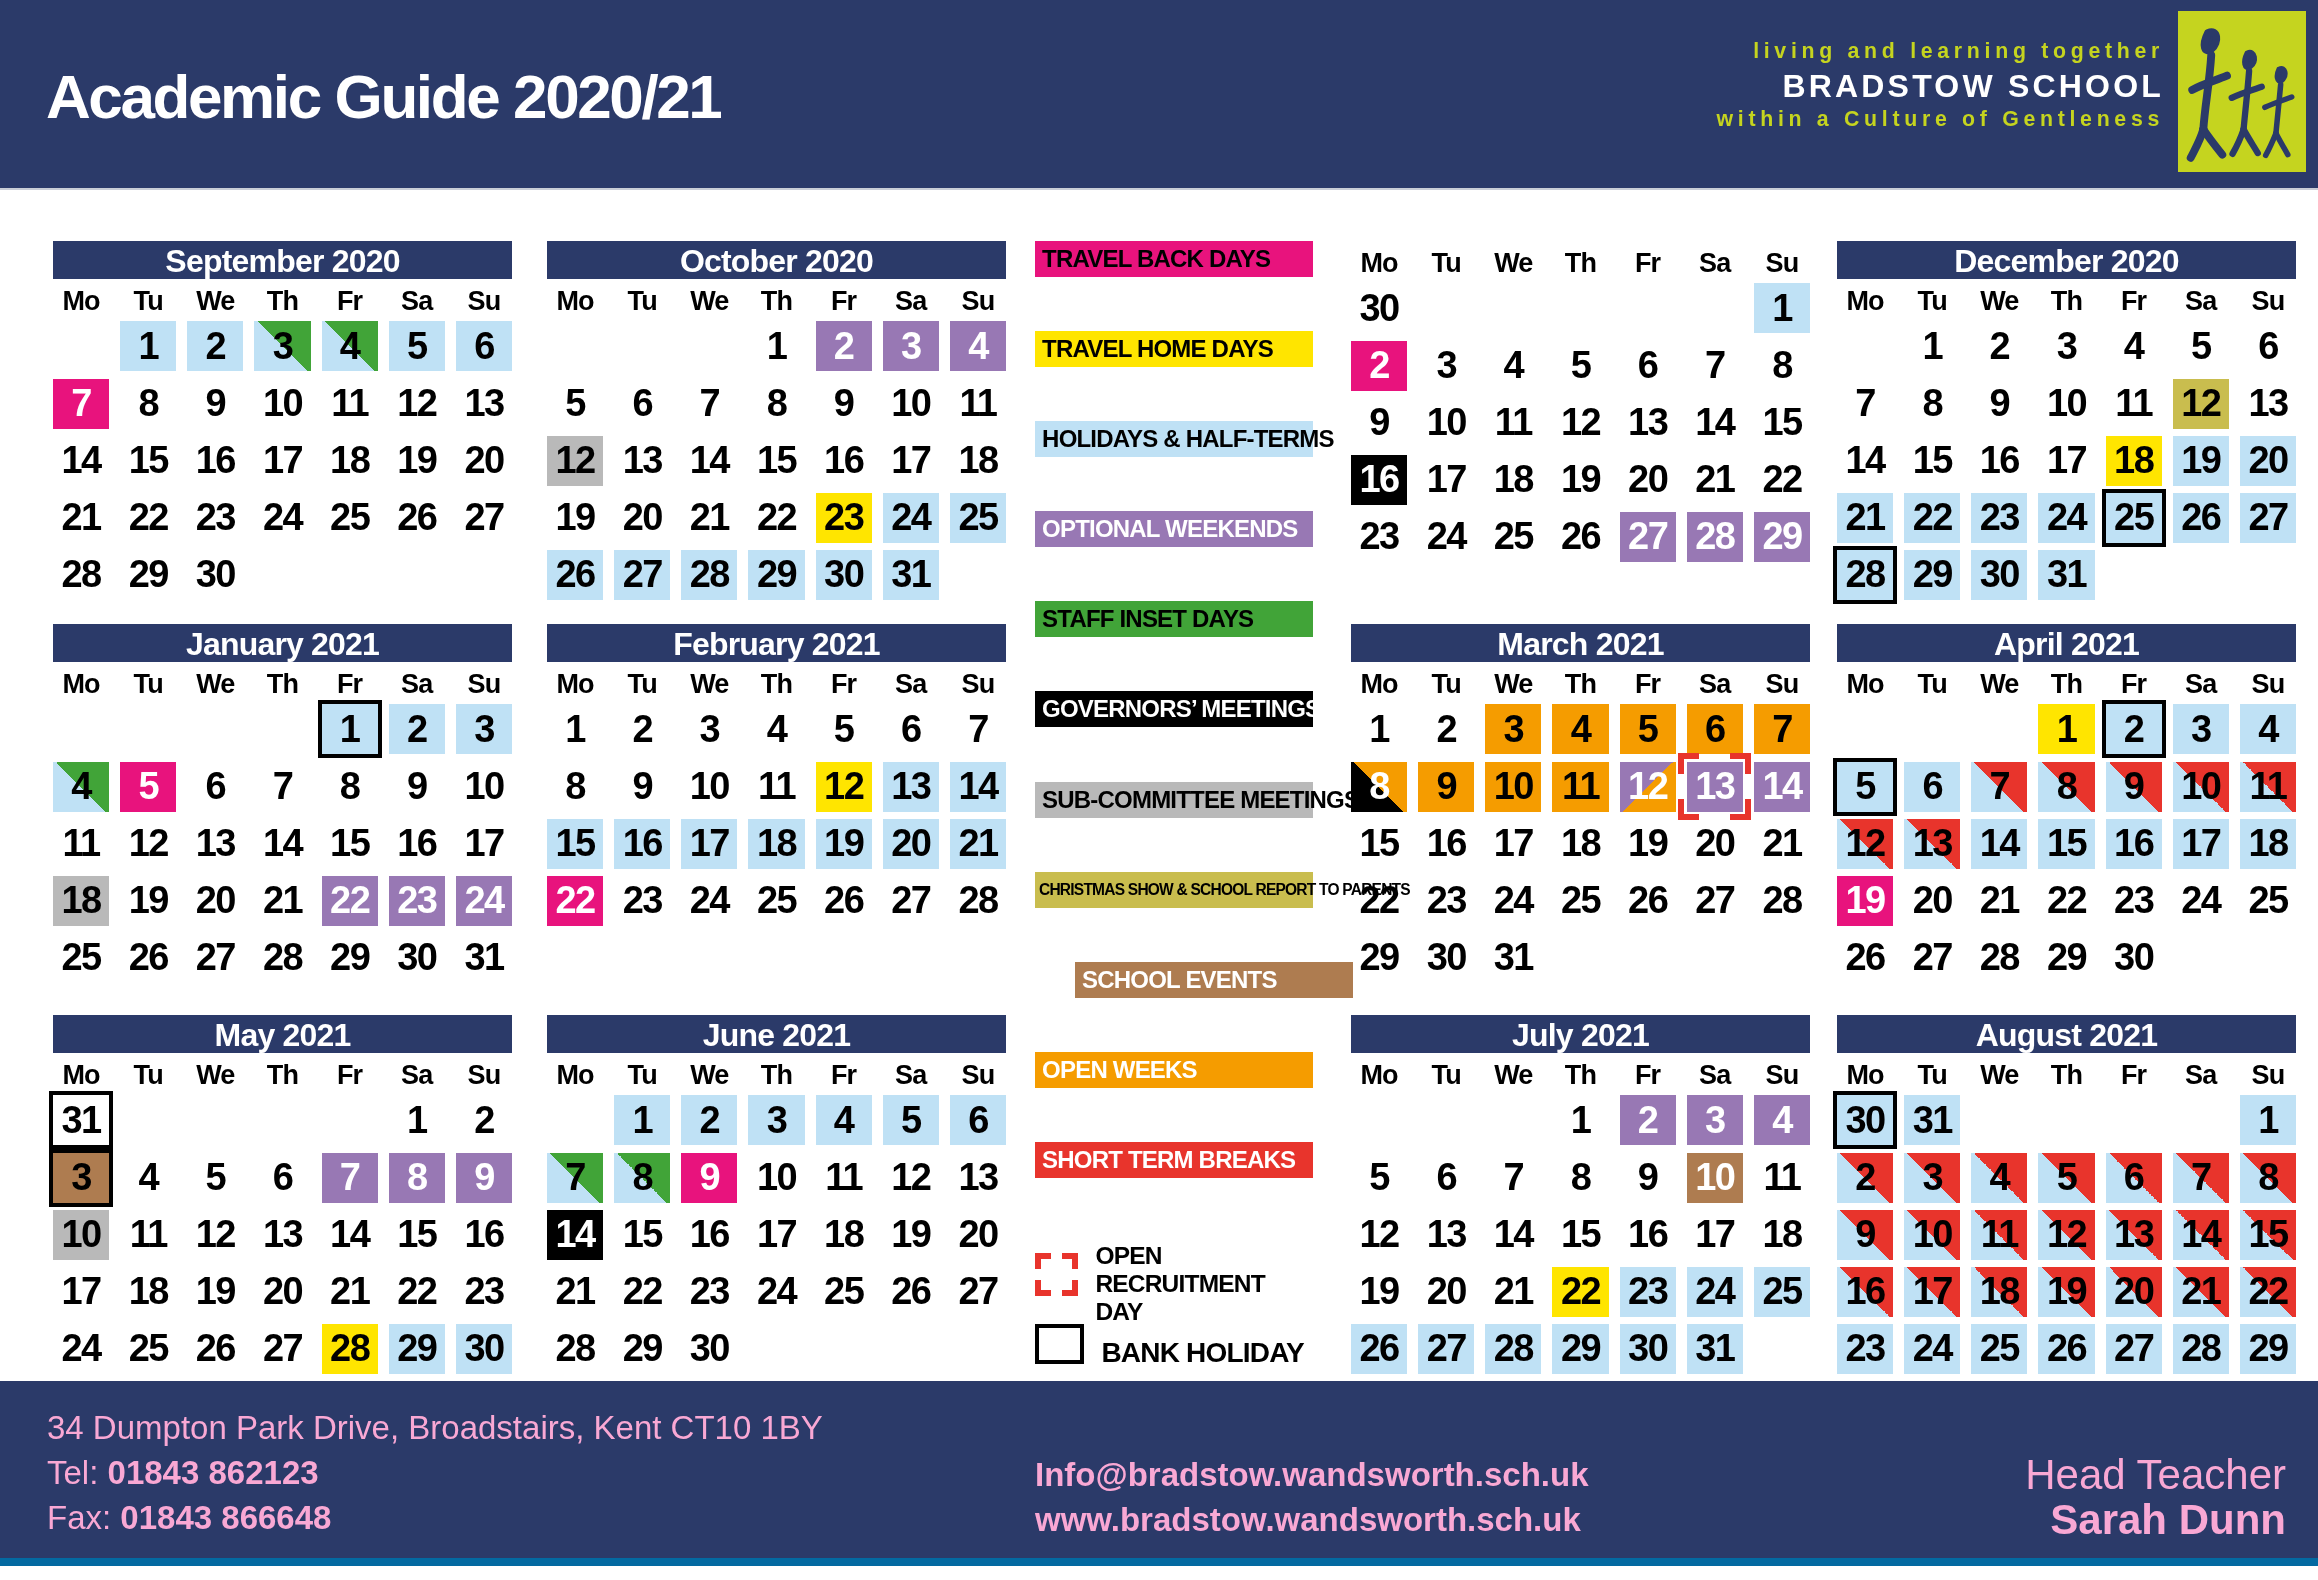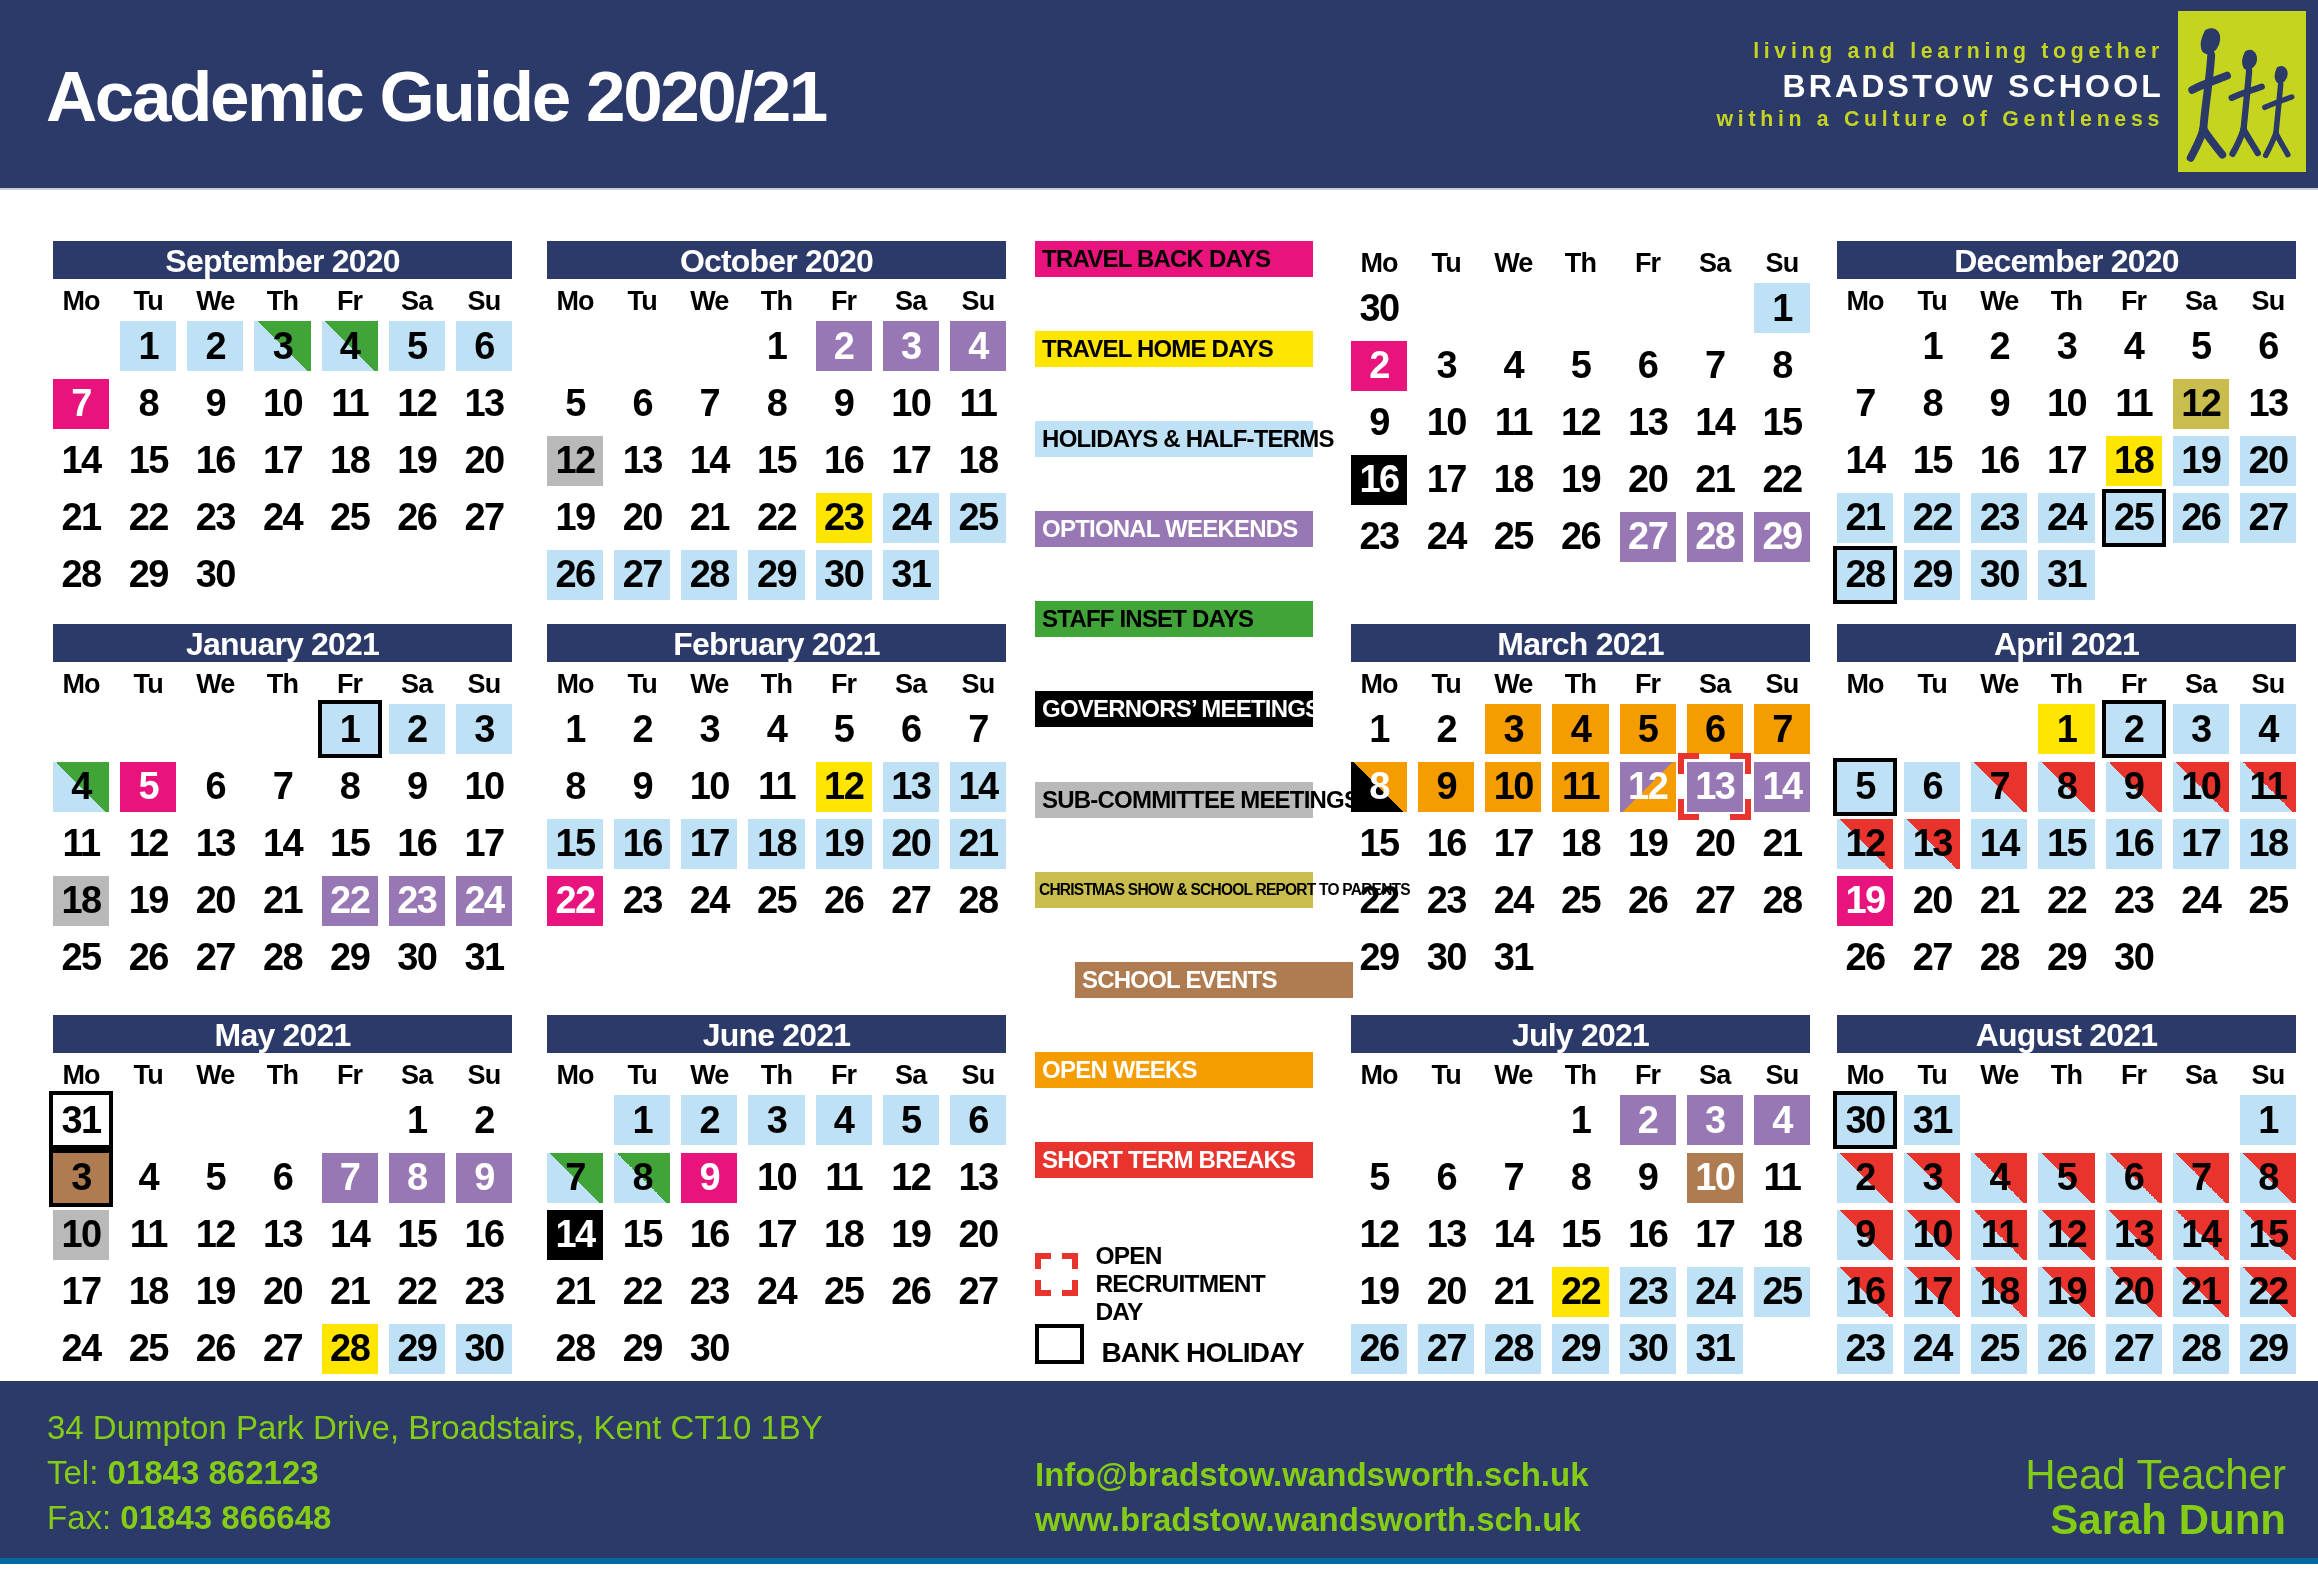--- a/index.html
+++ b/index.html
@@ -2,21 +2,21 @@
 <html style="font-size:12.6px"><head>
 <meta charset="utf-8">
 <style>
   html,body{margin:0;padding:0;background:#fff;}
   #page{position:relative;width:2319px;height:1581px;background:#fff;overflow:hidden;
         font-family:"Liberation Sans","DejaVu Sans",sans-serif;}
   
   #header{position:absolute;left:0;top:0;width:2319px;height:190px;background:#2b3a69;
           border-bottom:2.4px solid #c9cdd6;box-sizing:border-box;}
   #title{position:absolute;left:46px;top:0;height:190px;line-height:194px;color:#fff;
-         font-size:71px;font-weight:bold;letter-spacing:-2.4px;white-space:nowrap;}
+         font-size:62px;font-weight:bold;letter-spacing:-2.4px;white-space:nowrap;}
   #brand{position:absolute;right:155px;top:41px;text-align:right;color:#c5d41f;line-height:1;}
   #brand .tag{font-size:21.3px;letter-spacing:4.7px;font-weight:bold;}
   #brand .name{color:#fff;font-size:32px;font-weight:bold;letter-spacing:3.2px;margin:8px 0 6.3px 0;}
   #logo{position:absolute;right:12.6px;top:11px;width:128px;height:161px;background:#c5d41f;}
   
   .month{position:absolute;width:459px;}
   .mtitle{height:38px;background:#2b3a69;color:#fff;font-size:32px;font-weight:bold;
           text-align:center;line-height:40px;letter-spacing:-0.8px;}
   .wrow{display:grid;grid-template-columns:repeat(7,1fr);column-gap:11px;margin-top:6.3px;height:33px;}
   .wd{font-size:27px;font-weight:bold;text-align:center;line-height:33px;letter-spacing:-0.8px;}
@@ -60,21 +60,21 @@
       linear-gradient(#e8342c,#e8342c),linear-gradient(#e8342c,#e8342c),
       linear-gradient(#e8342c,#e8342c),linear-gradient(#e8342c,#e8342c),
       linear-gradient(#e8342c,#e8342c),linear-gradient(#e8342c,#e8342c);
     background-position:top left,top left,top right,top right,bottom left,bottom left,bottom right,bottom right;
     background-size:16px 6.3px,6.3px 16px,16px 6.3px,6.3px 16px,16px 6.3px,6.3px 16px,16px 6.3px,6.3px 16px;
     background-repeat:no-repeat;}
   .bank-box{width:49px;height:40px;flex:0 0 49px;background:#fff;border:4.7px solid #000;box-sizing:border-box;}
   .lg-special .txt{font-size:24.5px;font-weight:bold;margin-left:17.4px;line-height:1.15;letter-spacing:-0.8px;margin-top:19px;}
   
   #footer{position:absolute;left:0;top:1381px;width:2319px;height:177px;background:#2b3a69;
-          border-bottom:6px solid #0369a1;box-sizing:content-box;color:#84cc16;}
+          border-bottom:8px solid #0369a1;box-sizing:content-box;color:#f9a8d4;}
   #footer .f-left{position:absolute;left:47px;top:24px;font-size:33px;line-height:45px;font-weight:300;}
   #footer .f-left b{font-weight:bold;}
   #footer .f-center{position:absolute;left:1035px;top:71px;font-size:33px;line-height:45px;font-weight:bold;}
   #footer .f-right{position:absolute;right:33px;top:71px;font-size:42px;line-height:45px;
                    text-align:right;font-weight:300;}
   #footer .f-right b{font-weight:bold;}
 </style>
 </head>
 <body>
 

